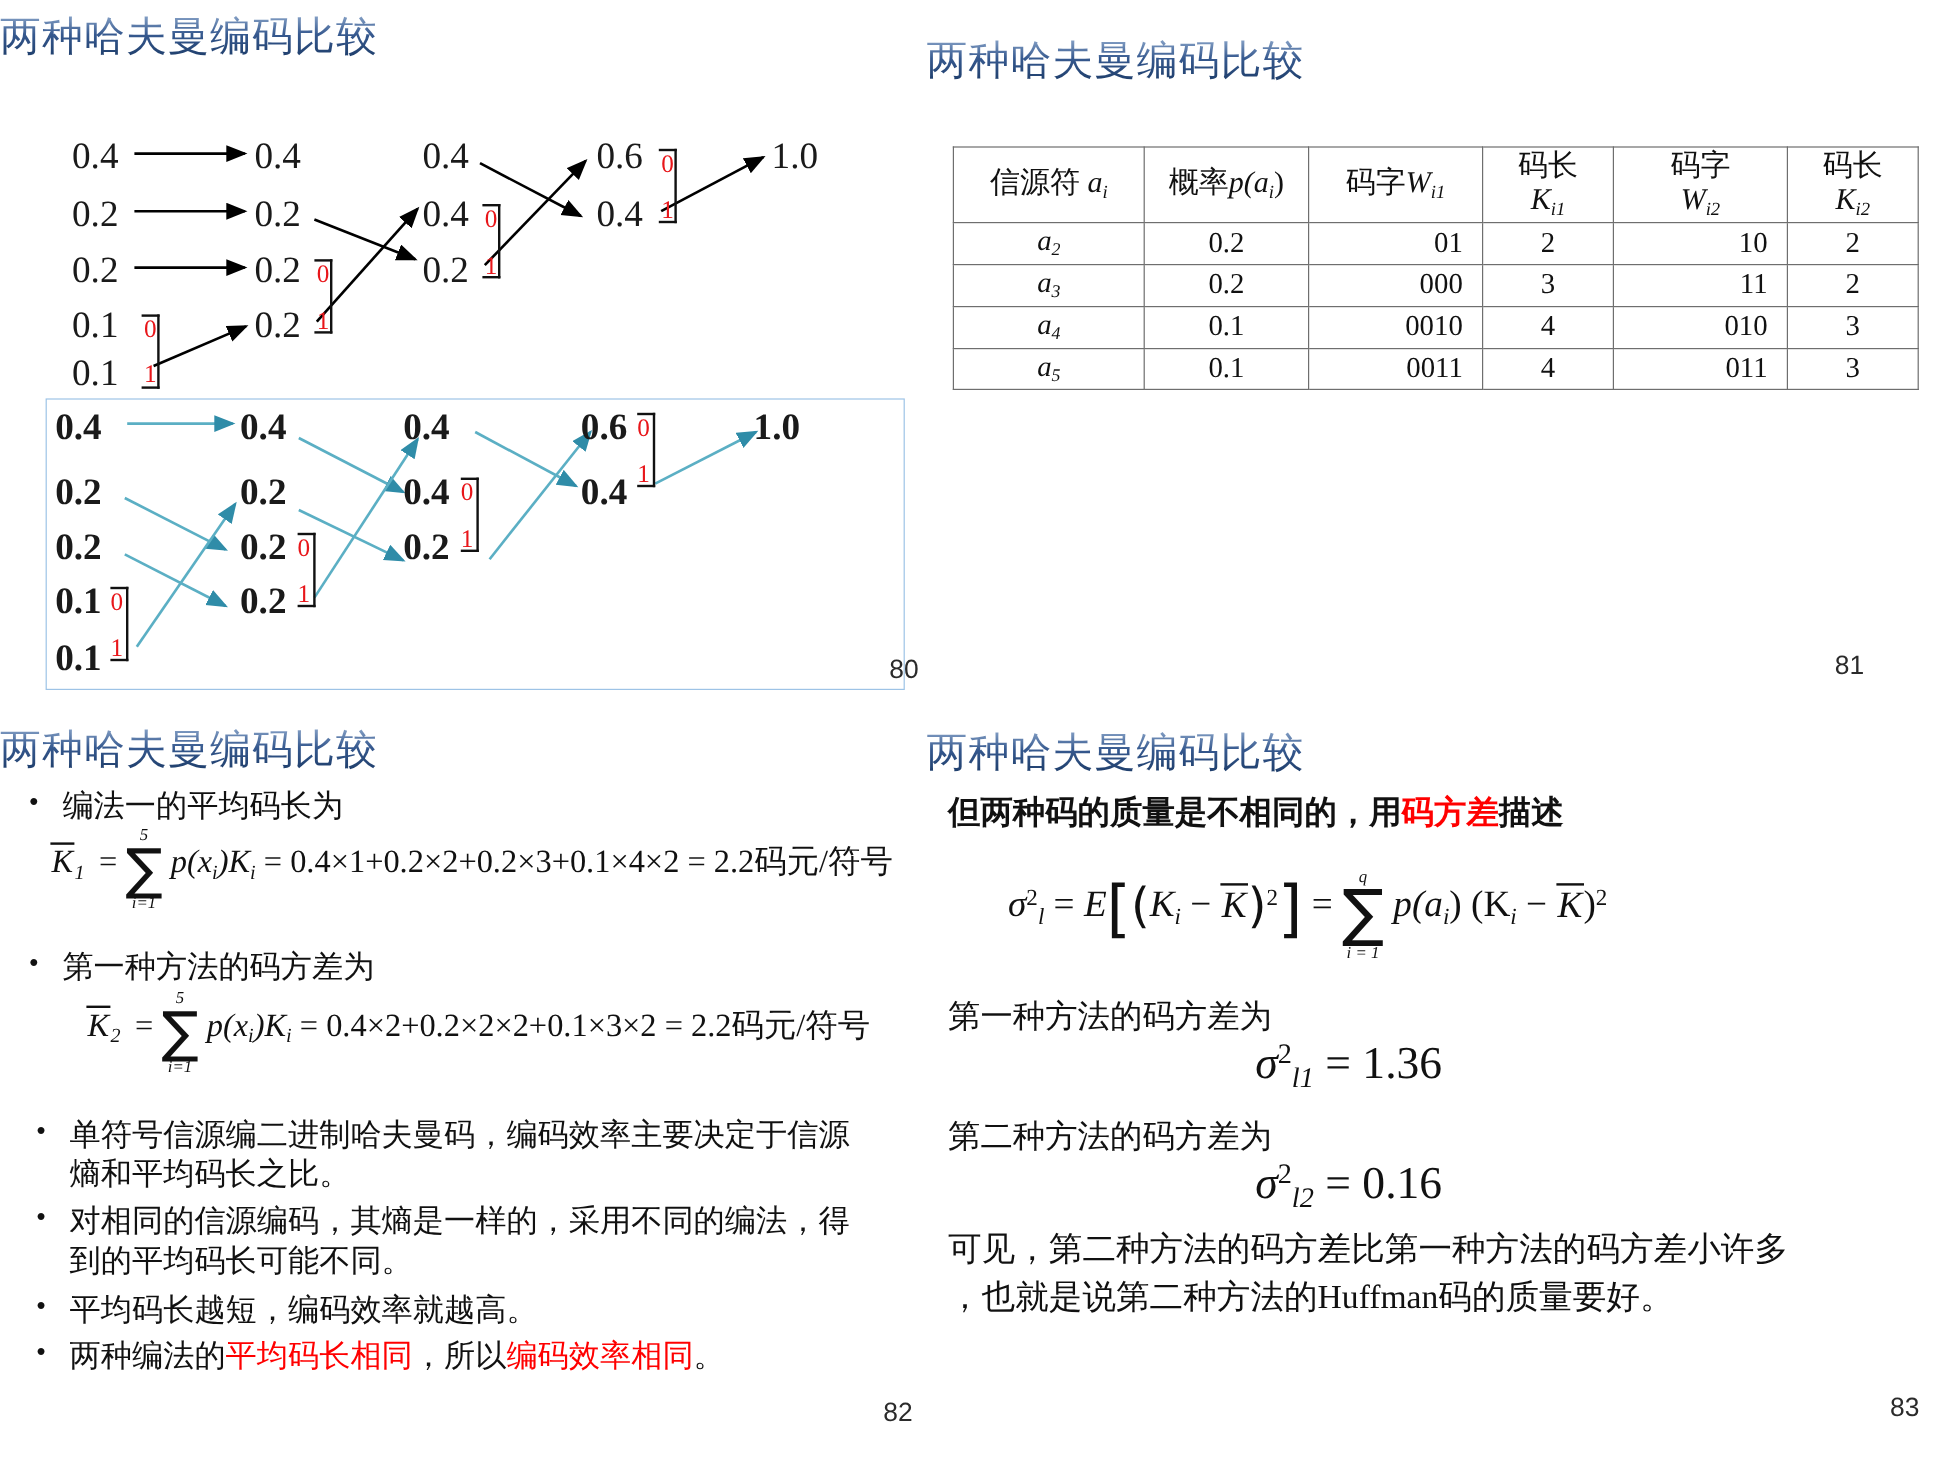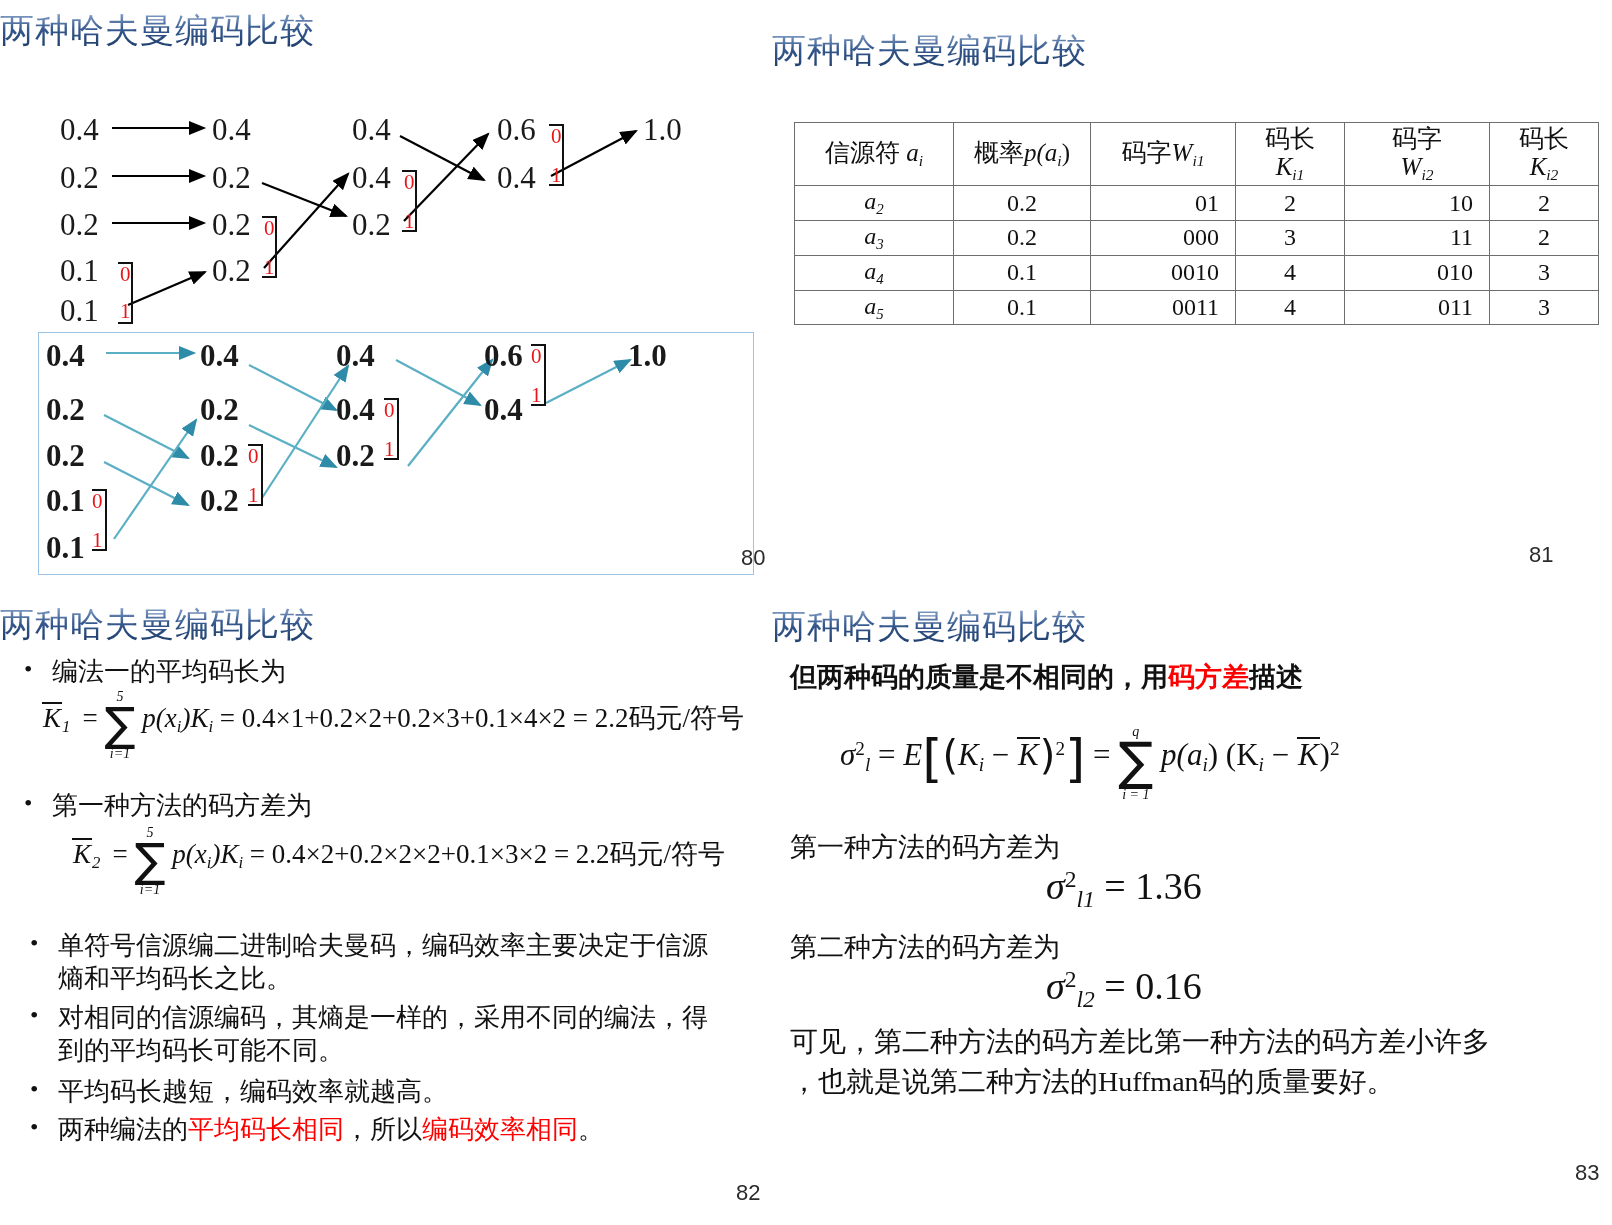--- a/index.html
+++ b/index.html
@@ -320,21 +320,21 @@
   </div>
   <div class="bul" style="left:58px;top:484px;width:666px;">
     <span class="dot">•</span>
     <span>平均码长越短，编码效率就越高。</span>
   </div>
   <div class="bul" style="left:58px;top:522px;width:666px;">
     <span class="dot">•</span>
     <span>两种编法的</span><span class="red">平均码长相同</span><span>，所以</span><span class="red">编码效率相同</span><span>。</span>
   </div>
 
-  <div class="page-num" style="left:736px;top:588px;">82</div>
+  <div class="page-num" style="left:736px;top:572px;">82</div>
 </div>
 
 <div class="slide" id="slide83">
   <div class="slide-title" style="top:12px;">两种哈夫曼编码比较</div>
 
   <div class="para" style="left:18px;top:68px;">
     <span>但两种码的质量是不相同的，用</span><span class="red">码方差</span><span>描述</span>
   </div>
 
   <div class="math" style="left:68px;top:136px;font-size:31px;">

